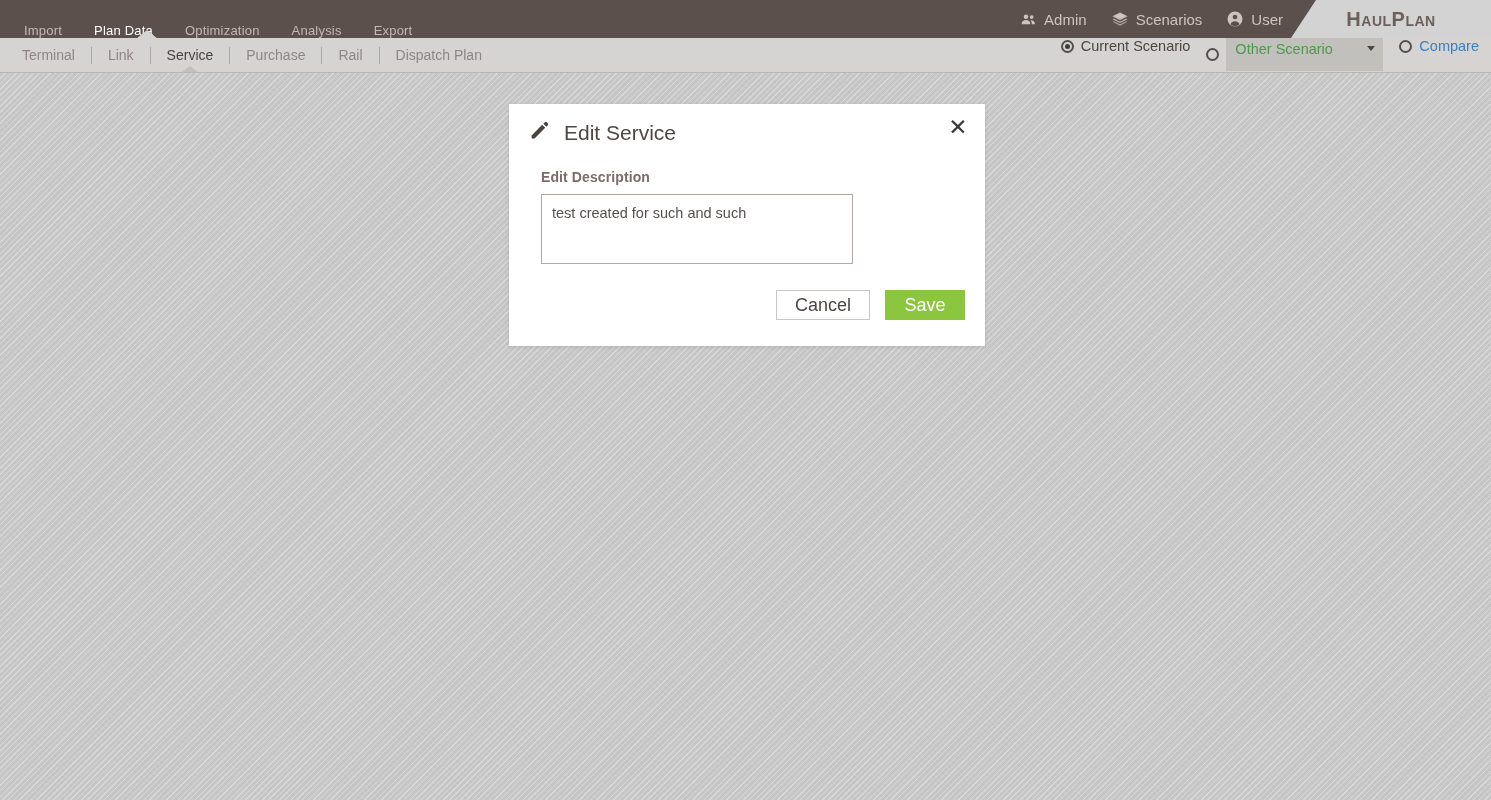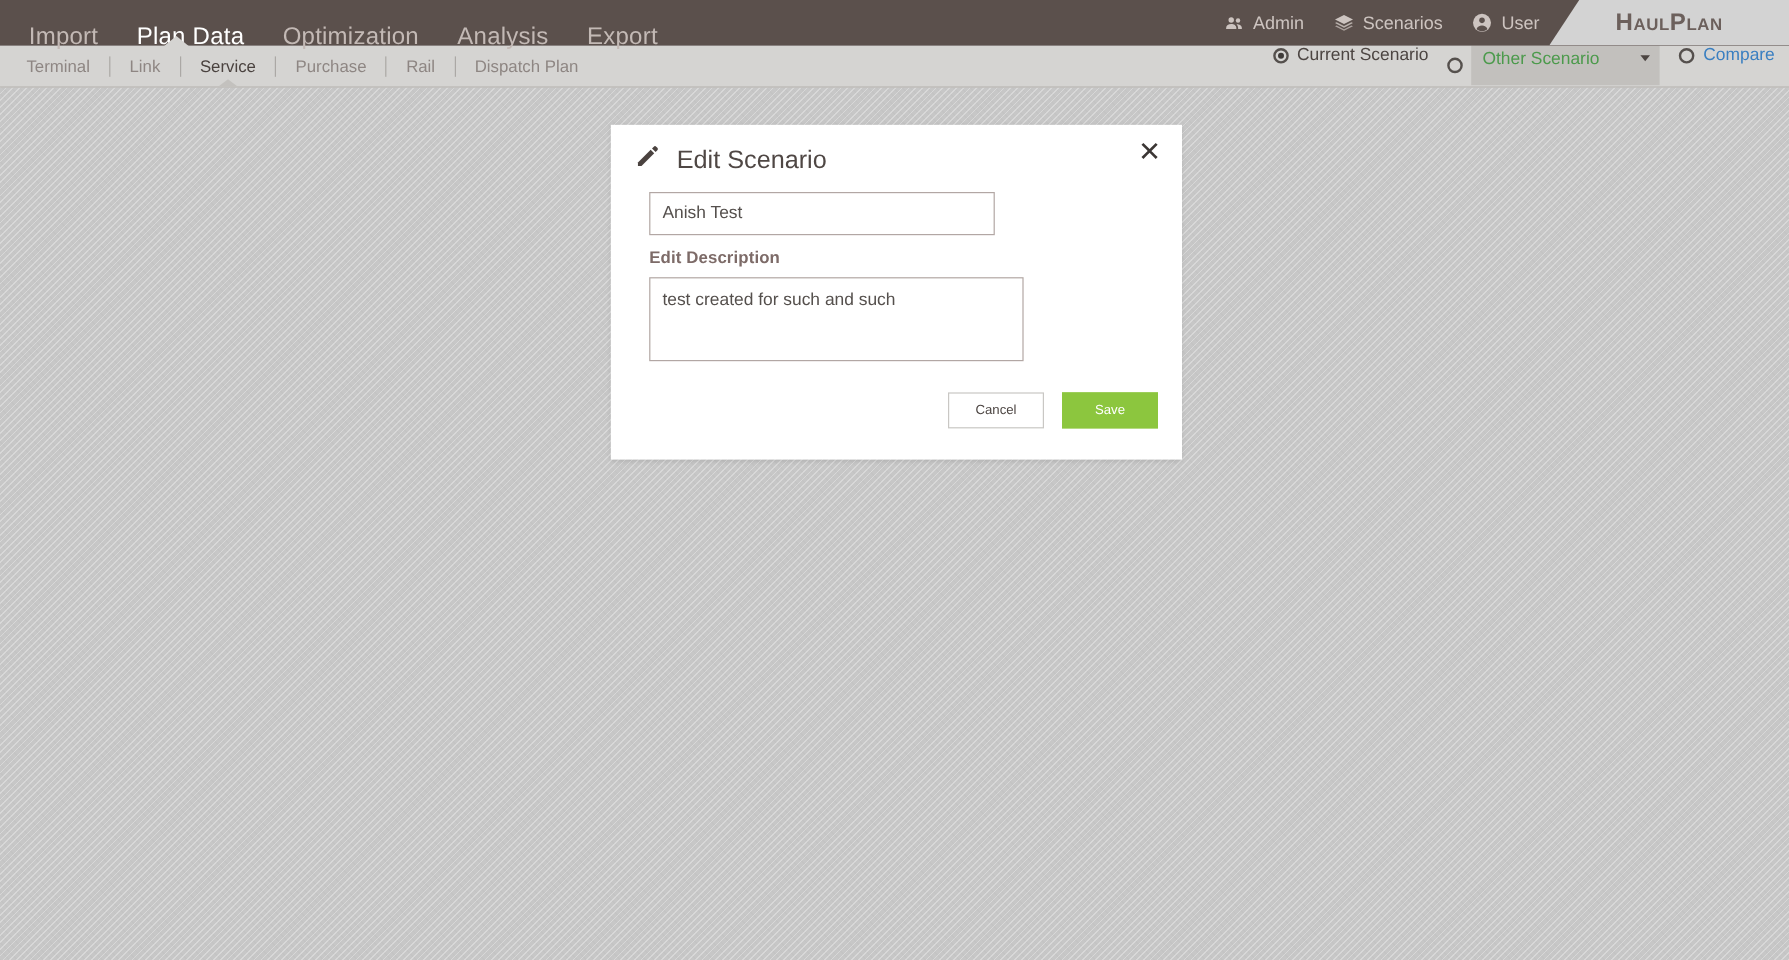--- a/index.html
+++ b/index.html
@@ -45,21 +45,21 @@
   }
   .topnav {
     position: absolute;
     left: 8px; top: 0;
     height: 38px;
     display: flex;
     align-items: center;
   }
   .topnav-item {
     color: #c3b9b5;
-    font-size: 20px;
+    font-size: 13px;
     padding: 0 16px;
     line-height: 38px;
     cursor: pointer;
     white-space: nowrap;
     letter-spacing: 0.2px;
     margin-top: 24px;
   }
   .topnav-item.active {
     color: #ffffff;
   }
@@ -298,21 +298,21 @@
     line-height: 1.3;
   }
   #modal-footer {
     display: flex;
     justify-content: flex-end;
     gap: 15px;
     padding: 26px 20px 26px 20px;
   }
   .btn {
     font-family: "Liberation Sans", sans-serif;
-    font-size: 11px;
+    font-size: 18px;
     border-radius: 0;
     cursor: pointer;
     height: 30px;
     box-sizing: border-box;
     padding: 0 18px;
     line-height: 1;
   }
   #cancel-button {
     background: #ffffff;
     border: 1px solid #c9c7c4;
@@ -450,27 +450,26 @@
 
 <div id="modal">
 
   <div id="modal-header">
     <span id="pencil-icon">
       <svg width="21" height="21" viewBox="0 0 24 24" fill="#4a423f">
         <path d="M3 17.6 15.1 5.5l3.4 3.4L6.4 21H3z"></path>
         <path d="M16.4 4.2 18.1 2.5a1.6 1.6 0 0 1 2.3 0l1.1 1.1a1.6 1.6 0 0 1 0 2.3l-1.7 1.7z"></path>
       </svg>
     </span>
-    <div id="modal-title">Edit Scenario</div>
+    <div id="modal-title">Edit Service</div>
     <div id="modal-close">✕</div>
   </div>
 
   <div id="modal-body">
 
-    <input id="name-input" type="text" value="Anish Test" style="">
 
     <div class="field-label">Edit Description</div>
     <textarea id="desc-input" style="">test created for such and such</textarea>
   </div>
 
   <div id="modal-footer">
     <button class="btn" id="cancel-button">Cancel</button>
     <button class="btn" id="save-button">Save</button>
   </div>
 </div>

